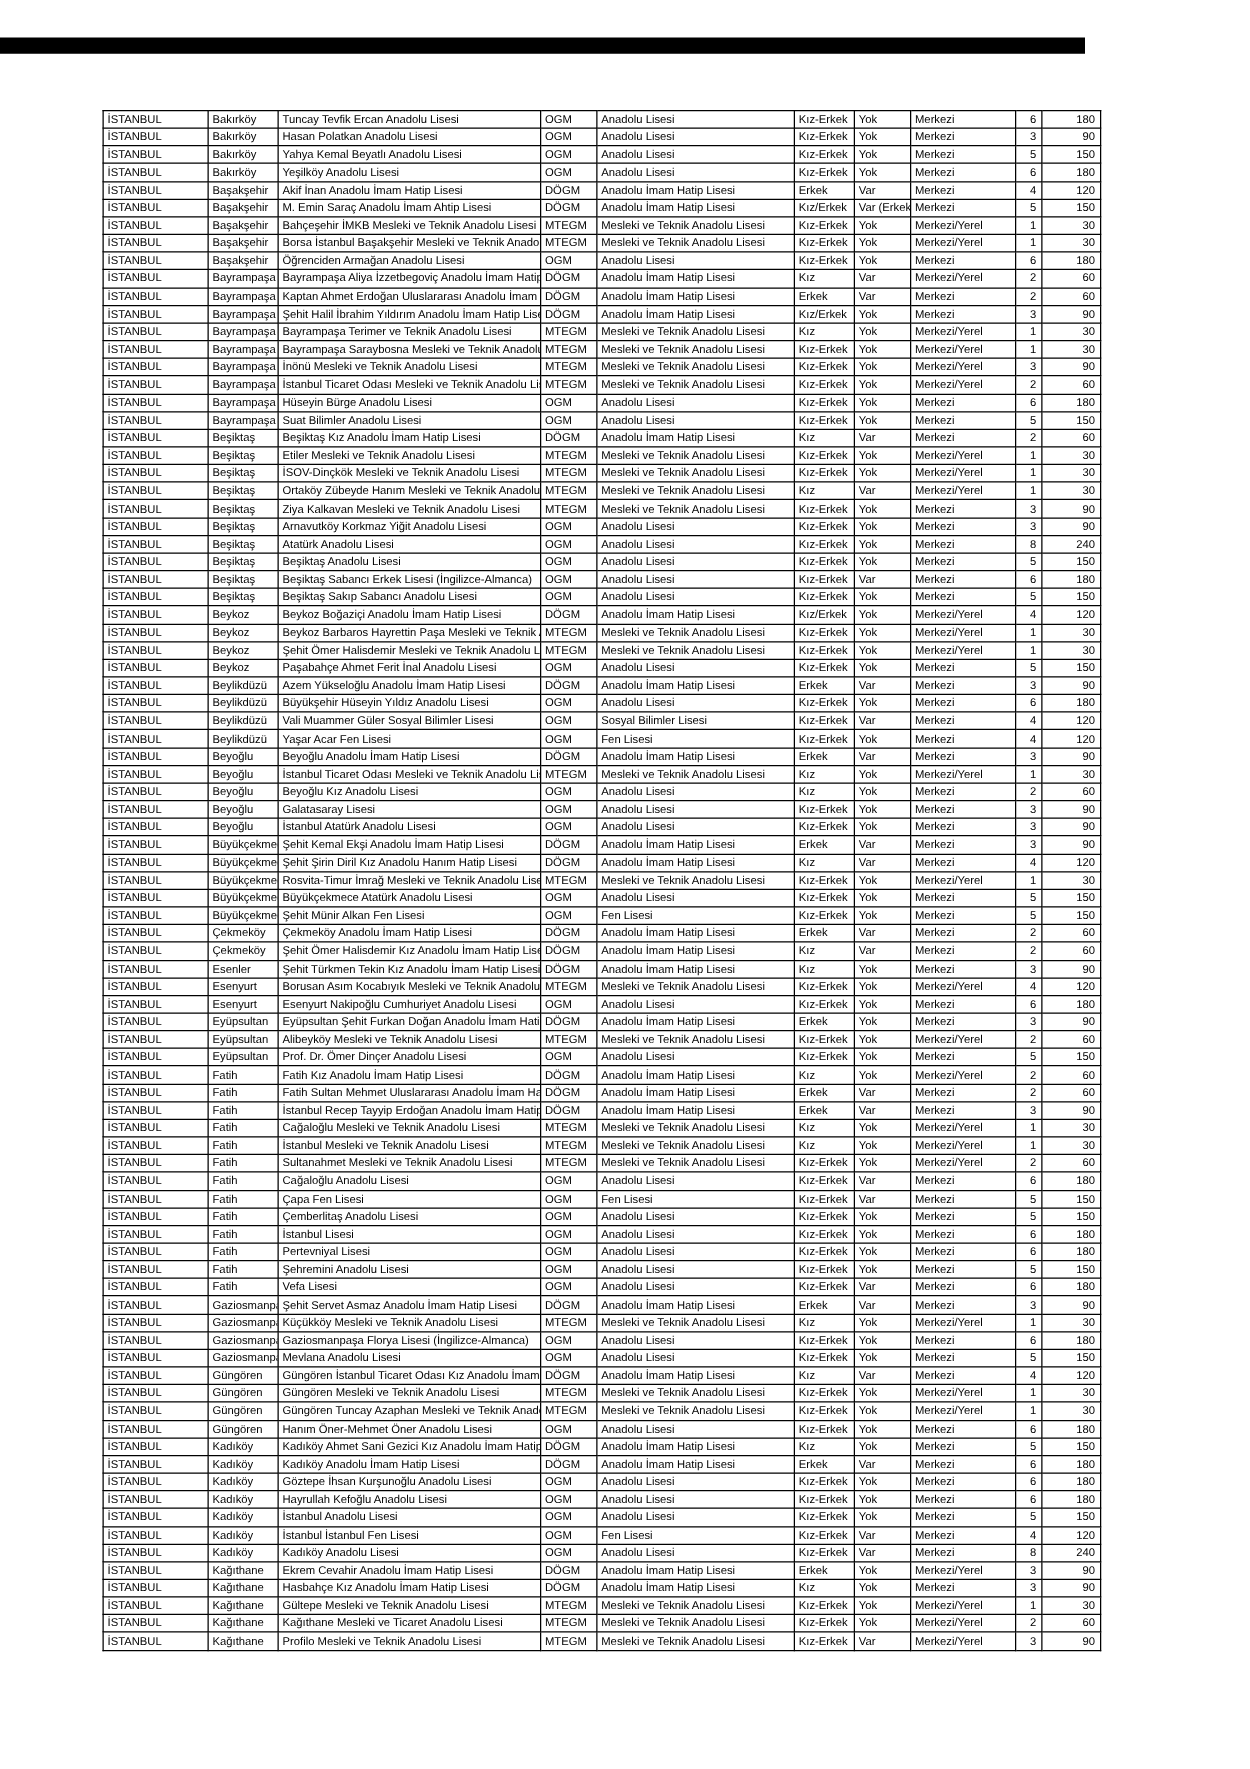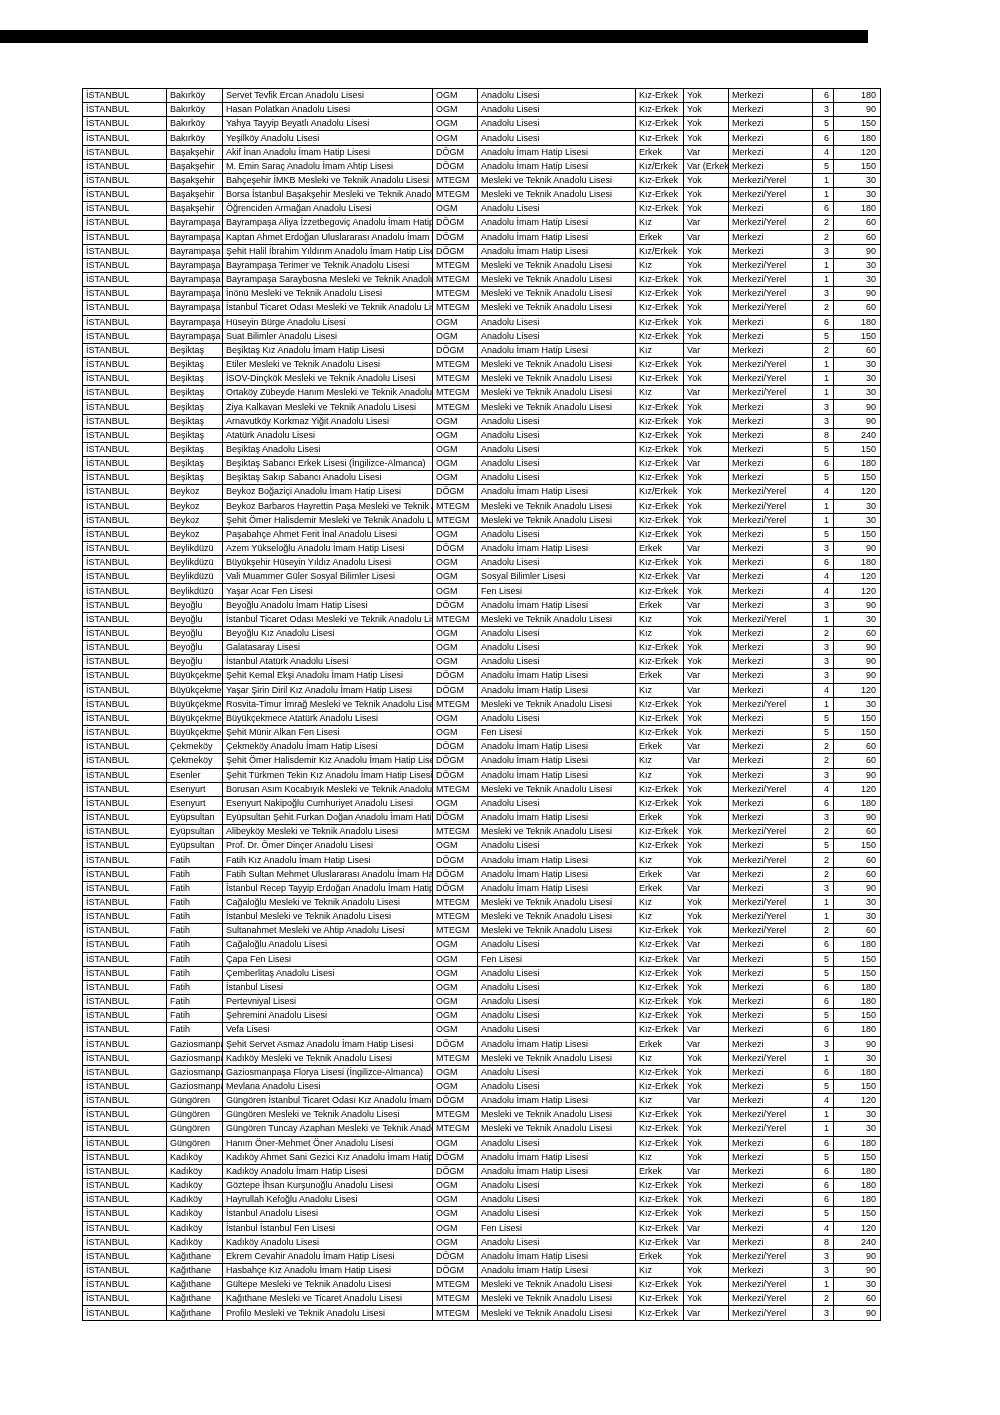--- a/index.html
+++ b/index.html
@@ -74,21 +74,21 @@
       <col class="w5">
         <col class="w6">
         <col class="w7">
         <col class="w8">
         <col class="w9">
     </colgroup>
     <tbody>
         <tr>
           <td class="c0">İSTANBUL</td>
           <td class="c1">Bakırköy</td>
-          <td class="c2">Servet Tevfik Ercan Anadolu Lisesi</td>
+          <td class="c2">Tuncay Tevfik Ercan Anadolu Lisesi</td>
           <td class="c3">OGM</td>
           <td class="c4">Anadolu Lisesi</td>
           <td class="c5">Kız-Erkek</td>
           <td class="c6">Yok</td>
           <td class="c7">Merkezi</td>
           <td class="c8">6</td>
           <td class="c9">180</td>
         </tr>
         <tr>
           <td class="c0">İSTANBUL</td>
@@ -98,21 +98,21 @@
           <td class="c4">Anadolu Lisesi</td>
           <td class="c5">Kız-Erkek</td>
           <td class="c6">Yok</td>
           <td class="c7">Merkezi</td>
           <td class="c8">3</td>
           <td class="c9">90</td>
         </tr>
         <tr>
           <td class="c0">İSTANBUL</td>
           <td class="c1">Bakırköy</td>
-          <td class="c2">Yahya Tayyip Beyatlı Anadolu Lisesi</td>
+          <td class="c2">Yahya Kemal Beyatlı Anadolu Lisesi</td>
           <td class="c3">OGM</td>
           <td class="c4">Anadolu Lisesi</td>
           <td class="c5">Kız-Erkek</td>
           <td class="c6">Yok</td>
           <td class="c7">Merkezi</td>
           <td class="c8">5</td>
           <td class="c9">150</td>
         </tr>
         <tr>
           <td class="c0">İSTANBUL</td>
@@ -578,21 +578,21 @@
           <td class="c4">Anadolu İmam Hatip Lisesi</td>
           <td class="c5">Erkek</td>
           <td class="c6">Var</td>
           <td class="c7">Merkezi</td>
           <td class="c8">3</td>
           <td class="c9">90</td>
         </tr>
         <tr>
           <td class="c0">İSTANBUL</td>
           <td class="c1">Büyükçekmece</td>
-          <td class="c2">Yaşar Şirin Diril Kız Anadolu İmam Hatip Lisesi</td>
+          <td class="c2">Şehit Şirin Diril Kız Anadolu Hanım Hatip Lisesi</td>
           <td class="c3">DÖGM</td>
           <td class="c4">Anadolu İmam Hatip Lisesi</td>
           <td class="c5">Kız</td>
           <td class="c6">Var</td>
           <td class="c7">Merkezi</td>
           <td class="c8">4</td>
           <td class="c9">120</td>
         </tr>
         <tr>
           <td class="c0">İSTANBUL</td>
@@ -782,21 +782,21 @@
           <td class="c4">Mesleki ve Teknik Anadolu Lisesi</td>
           <td class="c5">Kız</td>
           <td class="c6">Yok</td>
           <td class="c7">Merkezi/Yerel</td>
           <td class="c8">1</td>
           <td class="c9">30</td>
         </tr>
         <tr>
           <td class="c0">İSTANBUL</td>
           <td class="c1">Fatih</td>
-          <td class="c2">Sultanahmet Mesleki ve Ahtip Anadolu Lisesi</td>
+          <td class="c2">Sultanahmet Mesleki ve Teknik Anadolu Lisesi</td>
           <td class="c3">MTEGM</td>
           <td class="c4">Mesleki ve Teknik Anadolu Lisesi</td>
           <td class="c5">Kız-Erkek</td>
           <td class="c6">Yok</td>
           <td class="c7">Merkezi/Yerel</td>
           <td class="c8">2</td>
           <td class="c9">60</td>
         </tr>
         <tr>
           <td class="c0">İSTANBUL</td>
@@ -890,21 +890,21 @@
           <td class="c4">Anadolu İmam Hatip Lisesi</td>
           <td class="c5">Erkek</td>
           <td class="c6">Var</td>
           <td class="c7">Merkezi</td>
           <td class="c8">3</td>
           <td class="c9">90</td>
         </tr>
         <tr>
           <td class="c0">İSTANBUL</td>
           <td class="c1">Gaziosmanpaşa</td>
-          <td class="c2">Kadıköy Mesleki ve Teknik Anadolu Lisesi</td>
+          <td class="c2">Küçükköy Mesleki ve Teknik Anadolu Lisesi</td>
           <td class="c3">MTEGM</td>
           <td class="c4">Mesleki ve Teknik Anadolu Lisesi</td>
           <td class="c5">Kız</td>
           <td class="c6">Yok</td>
           <td class="c7">Merkezi/Yerel</td>
           <td class="c8">1</td>
           <td class="c9">30</td>
         </tr>
         <tr>
           <td class="c0">İSTANBUL</td>

